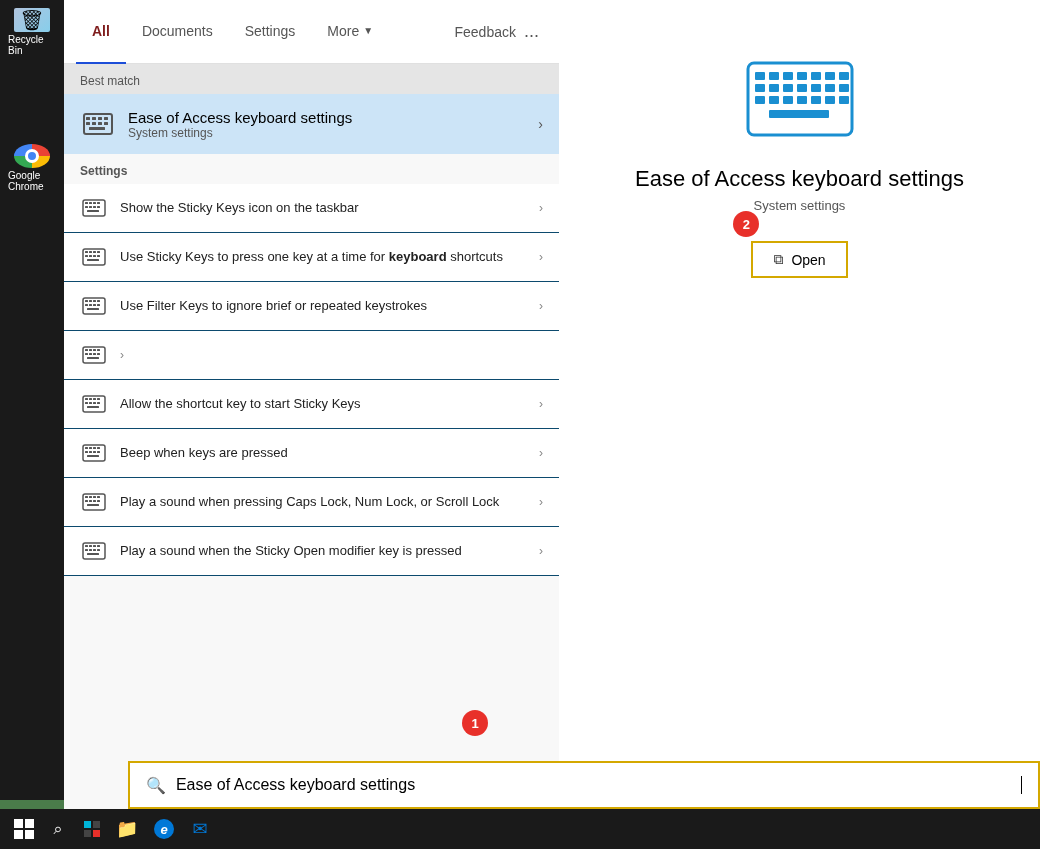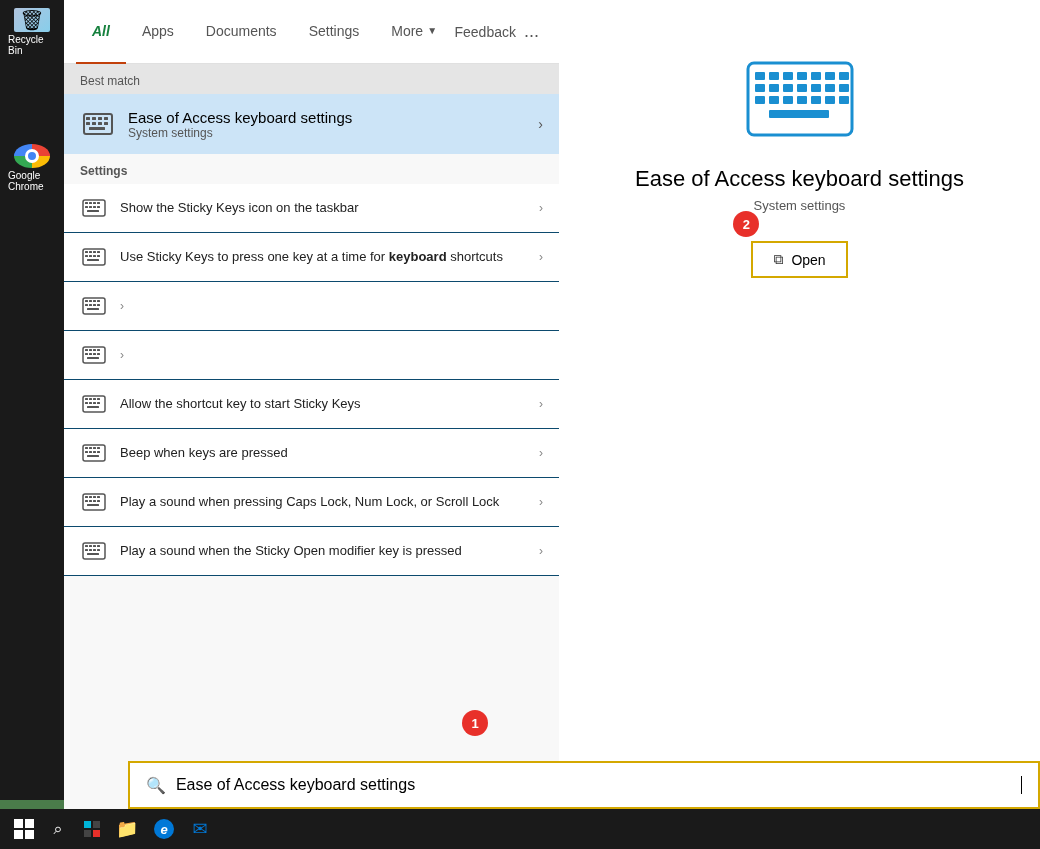--- a/index.html
+++ b/index.html
@@ -18,21 +18,21 @@
 
     
     .search-overlay { position: absolute; left: 64px; top: 0; width: 976px; height: 849px; }
 
     
     .search-panel { position: absolute; left: 0; top: 0; width: 495px; height: 810px; background: #f8f8f8; display: flex; flex-direction: column; }
 
     
     .tabs { display: flex; align-items: center; height: 64px; background: white; border-bottom: 1px solid #e0e0e0; padding: 0 12px; }
     .tab { padding: 0 16px; height: 64px; display: flex; align-items: center; font-size: 14px; color: #555; cursor: pointer; border-bottom: 2px solid transparent; }
-    .tab.active { color: #15803d; border-bottom: 2px solid #c2410c; font-weight: 600; font-style: italic; }
+    .tab.active { color: #7f1d1d; border-bottom: 2px solid #1d4ed8; font-weight: 600; }
     .tab-more { display: flex; align-items: center; gap: 4px; }
     .tab-more-arrow { font-size: 10px; }
     .tab-feedback { margin-left: auto; font-size: 14px; color: #555; cursor: pointer; }
     .tab-dots { font-size: 18px; color: #555; cursor: pointer; padding: 0 8px; }
 
     
     .section-label { padding: 10px 16px 6px; font-size: 12px; color: #555; font-weight: 500; background: #e5e5e5; }
 
     
     .best-match-item { display: flex; align-items: center; background: #cce4f7; padding: 12px 16px; cursor: pointer; }
@@ -109,23 +109,20 @@
     </div>
   </div>
 
   <div class="search-overlay">
 
     <div class="search-panel">
 
       <div class="tabs">
         <div class="tab active">
           <span>All</span>
-        </div>
-        <div class="tab">
-          <span>Apps</span>
         </div>
         <div class="tab">
           <span>Documents</span>
         </div>
         <div class="tab">
           <span>Settings</span>
         </div>
         <div class="tab tab-more">
           <span>More</span>
           <span class="tab-more-arrow">▼</span>
@@ -206,20 +203,21 @@
               <rect x="7" y="3" width="3" height="2" rx="0.5" fill="#555"></rect>
               <rect x="11" y="3" width="3" height="2" rx="0.5" fill="#555"></rect>
               <rect x="15" y="3" width="3" height="2" rx="0.5" fill="#555"></rect>
               <rect x="3" y="7" width="3" height="2" rx="0.5" fill="#555"></rect>
               <rect x="7" y="7" width="3" height="2" rx="0.5" fill="#555"></rect>
               <rect x="11" y="7" width="3" height="2" rx="0.5" fill="#555"></rect>
               <rect x="15" y="7" width="3" height="2" rx="0.5" fill="#555"></rect>
               <rect x="5" y="11" width="12" height="2" rx="0.5" fill="#555"></rect>
             </svg>
         </div>
+        <div class="setting-text">Use Filter Keys to ignore brief or repeated keystrokes</div>
         <span class="setting-arrow">›</span>
       </div>
 
       <div class="setting-item">
         <div class="setting-icon">
           <svg width="24" height="18" viewBox="0 0 24 18">
               <rect x="1" y="1" width="22" height="16" rx="2" fill="none" stroke="#555" stroke-width="1.5"></rect>
               <rect x="3" y="3" width="3" height="2" rx="0.5" fill="#555"></rect>
               <rect x="7" y="3" width="3" height="2" rx="0.5" fill="#555"></rect>
               <rect x="11" y="3" width="3" height="2" rx="0.5" fill="#555"></rect>

